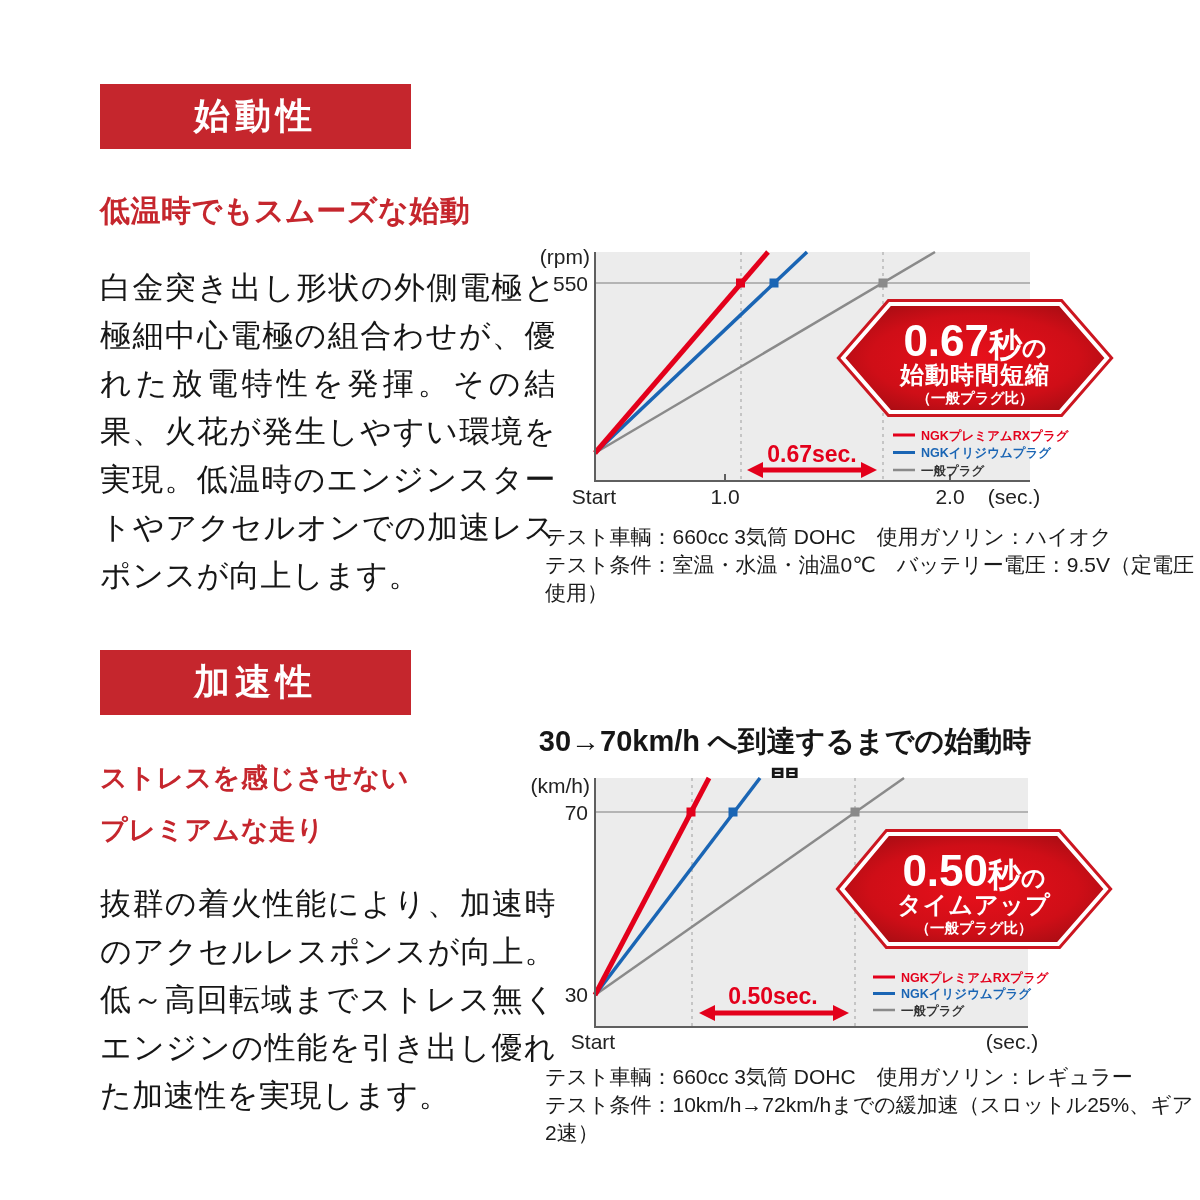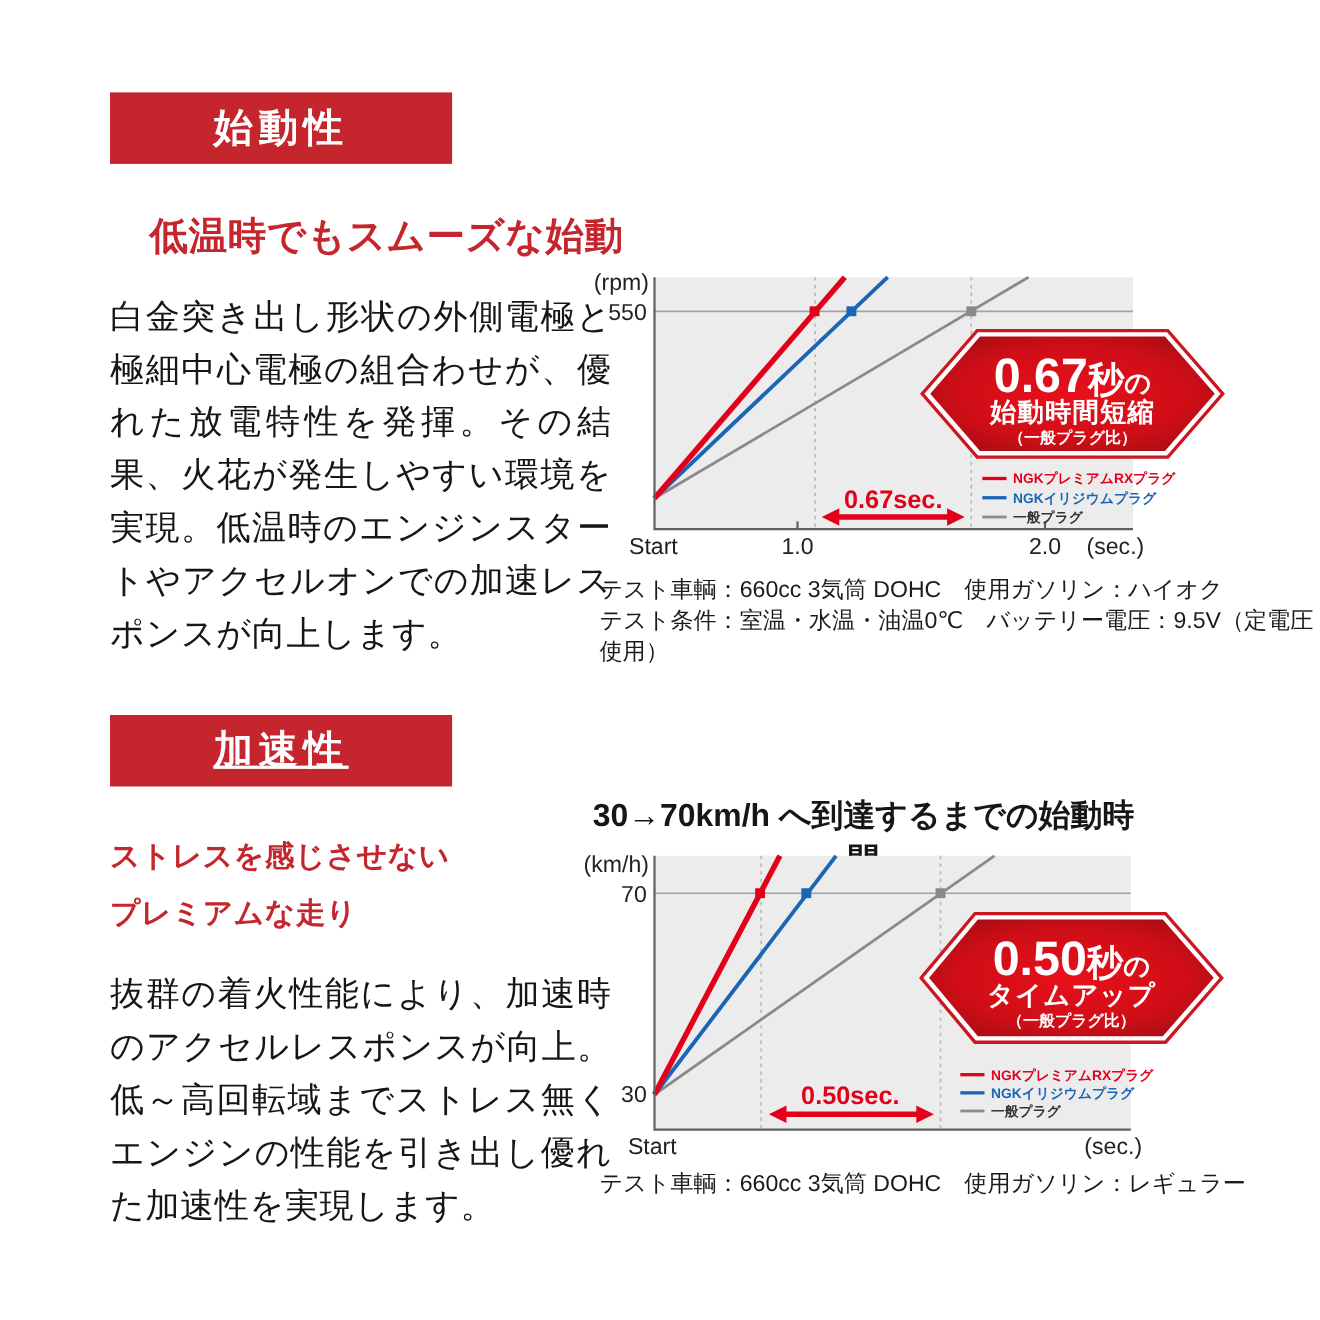--- a/index.html
+++ b/index.html
@@ -6,23 +6,23 @@
   .canvas{
     position:relative;width:1200px;height:1200px;background:#ffffff;overflow:hidden;
     font-family:"Liberation Sans","DejaVu Sans",sans-serif;color:#111;
   }
   .sec-header{
     position:absolute;left:100px;width:311px;height:65px;background:#c5262d;
     color:#fff;font-size:36px;font-weight:bold;letter-spacing:5px;
     display:flex;align-items:center;justify-content:center;
   }
   #hdr1{top:84px;}
-  #hdr2{top:650px;text-decoration:underline;}
+  #hdr2{top:650px;}
   .lead{position:absolute;left:100px;color:#c5262d;font-weight:bold;}
-  #lead1{top:191px;font-size:35px;letter-spacing:0.5px;margin-left:36px;}
+  #lead1{top:191px;font-size:30px;letter-spacing:0.5px;}
   #lead2{top:752px;font-size:27px;line-height:52px;white-space:pre-line;letter-spacing:0.5px;}
   .body-text{
     position:absolute;left:100px;width:456px;font-size:31px;line-height:48px;
     color:#161616;font-weight:400;text-align:justify;letter-spacing:0.5px;
   }
   #body1{top:264px;}
   #body2{top:880px;}
   .chart-title{position:absolute;width:520px;text-align:center;font-size:29px;font-weight:bold;color:#161616;}
   #ct1{left:545px;top:205px;}
   #ct2{left:525px;top:722px;}
@@ -183,15 +183,16 @@
       <polygon points="842,889 888,834 1058,834 1106,889 1058,944 888,944" fill="none" stroke="#cc1620" stroke-width="10"></polygon>
       <polygon points="842,889 888,834 1058,834 1106,889 1058,944 888,944" fill="url(#bgrad2)" stroke="#ffffff" stroke-width="4"></polygon>
       <text x="974" y="886" text-anchor="middle"><tspan class="badge-num">0.50</tspan><tspan class="badge-unit">秒</tspan><tspan class="badge-part">の</tspan></text>
       <text class="badge-l2" x="974" y="913" text-anchor="middle">タイムアップ</text>
       <text class="badge-l3" x="974" y="933" text-anchor="middle">（一般プラグ比）</text>
     </g>
   </svg>
 
   <div class="note" id="note2">
     <div>テスト車輌：660cc 3気筒 DOHC　使用ガソリン：レギュラー</div>
+    <div>テスト条件：10km/h→72km/hまでの緩加速（スロットル25%、ギア2速）</div>
   </div>
 
 </div>
 
 </body></html>

